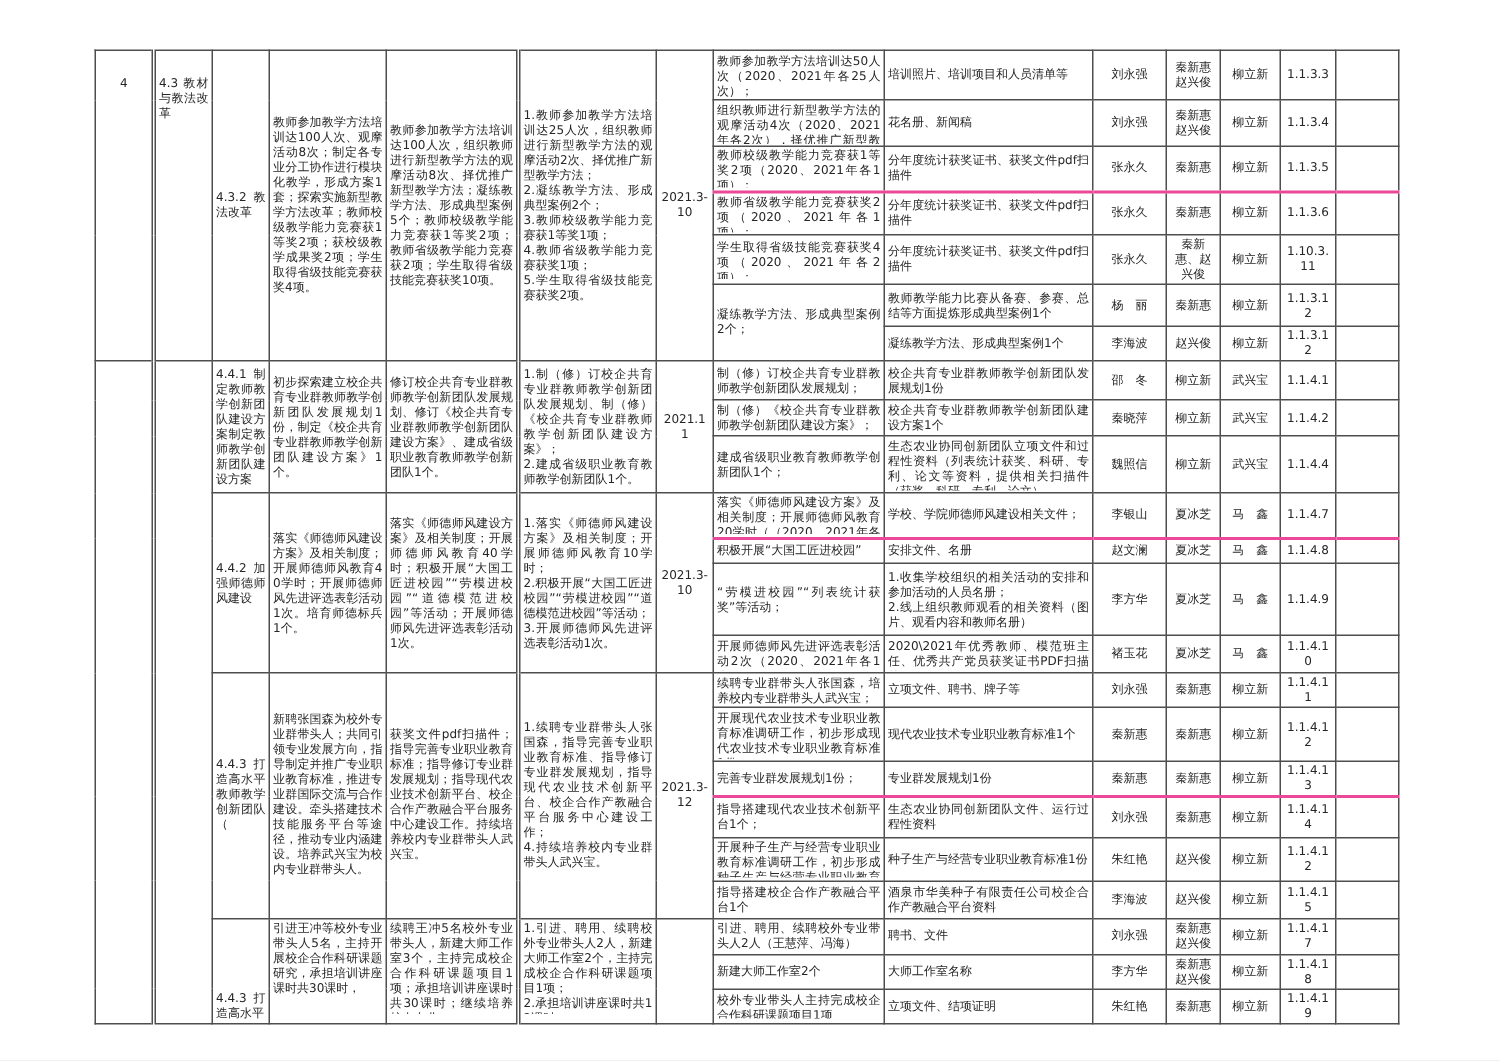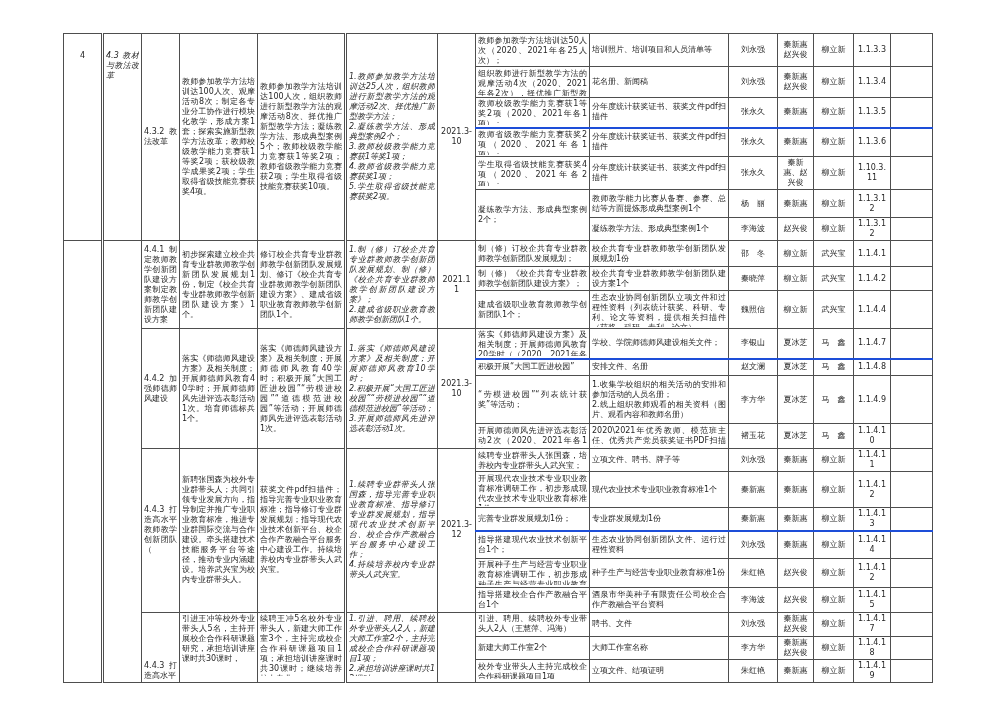--- a/index.html
+++ b/index.html
@@ -6,22 +6,22 @@
   .canvas{position:relative;width:1000px;height:707px;background:#ffffff;overflow:hidden;
           font-family:"DejaVu Sans","Liberation Sans",sans-serif;color:#262626;}
   table.grid{position:absolute;left:63px;top:33px;width:869px;border-collapse:collapse;table-layout:fixed;}
   .grid td{border:1px solid #4e4e4e;padding:1px 2px;font-size:8px;line-height:10px;
            vertical-align:middle;overflow:hidden;word-break:break-all;}
   .t{overflow:hidden;text-align:justify;white-space:pre-wrap;}
   .c{text-align:center;}
   .name{text-align:center;font-size:8px;}
   .code{text-align:center;font-size:7px;padding:0;}
   .time{text-align:center;font-size:7.5px;}
-  tr.thick>td{border-top:2px solid #1d4ed8;}
-  td.dl{border-left:3px double #4e4e4e;font-style:italic;}
+  tr.thick>td{border-top:2px solid #ec4899;}
+  td.dl{border-left:3px double #4e4e4e;}
   td.vt{vertical-align:top;}
   td.vb{vertical-align:bottom;}
   td.pt{vertical-align:top;padding-top:17px;}
 </style>
 </head>
 <body>
 
 <div class="canvas">
 <table class="grid">
 <colgroup>

